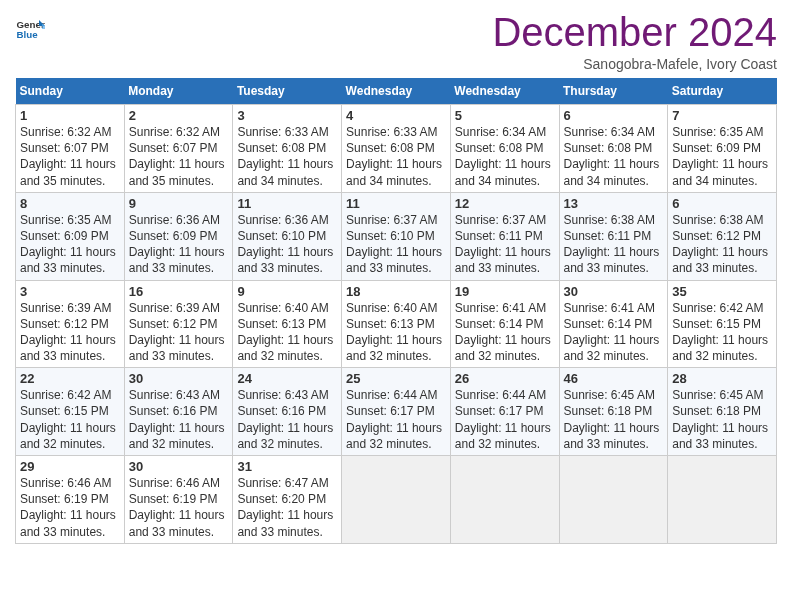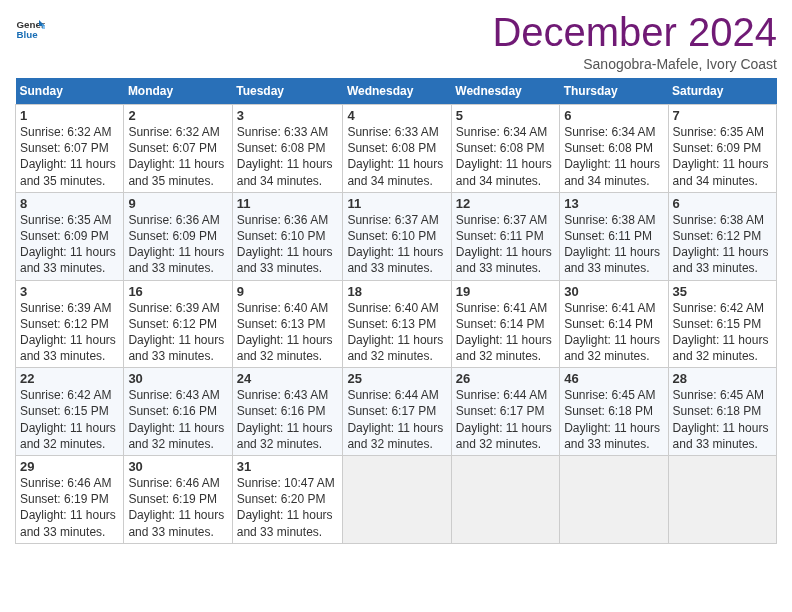--- a/index.html
+++ b/index.html
@@ -241,21 +241,21 @@
         </tr>
         <tr class="last-row">
           <td><span class="day-num">29</span><span class="day-info" style="white-space: pre-line;">Sunrise: 6:46 AM
 Sunset: 6:19 PM
 Daylight: 11 hours
 and 33 minutes.</span></td>
           <td><span class="day-num">30</span><span class="day-info" style="white-space: pre-line;">Sunrise: 6:46 AM
 Sunset: 6:19 PM
 Daylight: 11 hours
 and 33 minutes.</span></td>
-          <td><span class="day-num">31</span><span class="day-info" style="white-space: pre-line;">Sunrise: 10:47 AM
+          <td><span class="day-num">31</span><span class="day-info" style="white-space: pre-line;">Sunrise: 6:47 AM
 Sunset: 6:20 PM
 Daylight: 11 hours
 and 33 minutes.</span></td>
           <td class="empty"></td>
           <td class="empty"></td>
           <td class="empty"></td>
           <td class="empty"></td>
         </tr>
       </tbody>
   </table>

